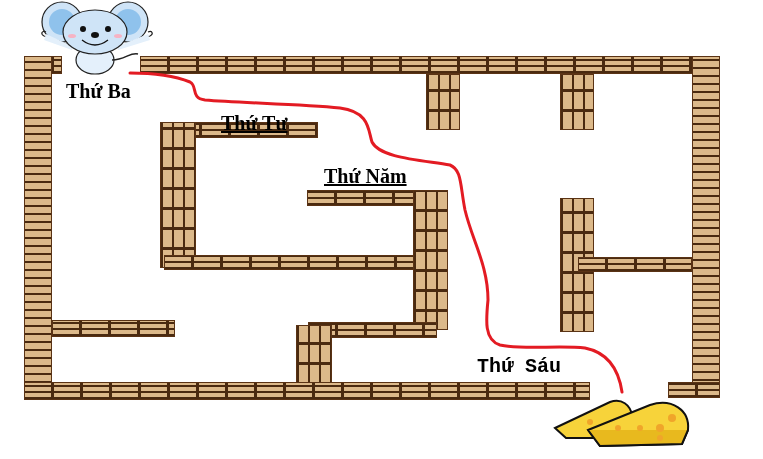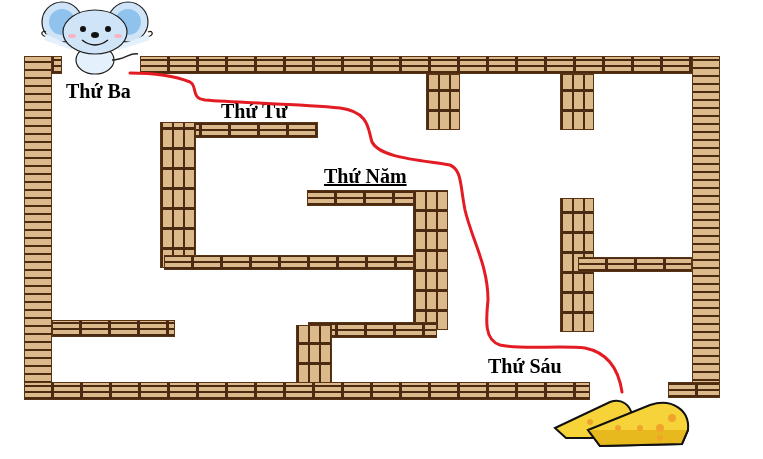--- a/index.html
+++ b/index.html
@@ -49,23 +49,23 @@
   <div class="wall brickH" style="left:308px;top:322px;width:129px;height:16px;"></div>
   <div class="wall brickV" style="left:296px;top:325px;width:36px;height:58px;"></div>
 
   <div class="wall brickH" style="left:52px;top:320px;width:123px;height:17px;"></div>
 
   <div class="wall brickV" style="left:560px;top:198px;width:34px;height:134px;"></div>
   <div class="wall brickH" style="left:578px;top:257px;width:114px;height:15px;"></div>
 </div>
 
 <div class="label" style="left:66px;top:80px;">Thứ Ba</div>
-<div class="label" style="left:221px;top:100px;">Thứ Tư</div>
+<div class="label" style="left:221px;top:112px;text-decoration:underline;">Thứ Tư</div>
 <div class="label" style="left:324px;top:165px;text-decoration:underline;">Thứ Năm</div>
-<div class="label" style="left:488px;top:355px;">Thứ Sáu</div>
+<div class="label" style="left:477px;top:355px;font-family:Liberation Mono, monospace;">Thứ Sáu</div>
 
 <svg class="overlay" width="763" height="459" viewBox="0 0 763 459">
 
   <path d="M130,73 C160,73 180,78 190,82 C198,86 190,98 205,100 C240,103 300,104 340,108 C370,112 368,130 372,142 C380,158 420,160 450,165 C462,170 460,185 465,210 C472,240 488,265 488,300 C486,320 484,340 500,345 C520,350 560,345 585,348 C605,352 618,365 622,392" fill="none" stroke="#e31b23" stroke-width="3" stroke-linecap="round"></path>
 
   <g>
 
     <circle cx="62" cy="22" r="20" fill="#cfe4f7" stroke="#222" stroke-width="1.2"></circle>
     <circle cx="62" cy="22" r="13" fill="#8fc2ec"></circle>
     <circle cx="128" cy="22" r="20" fill="#cfe4f7" stroke="#222" stroke-width="1.2"></circle>

